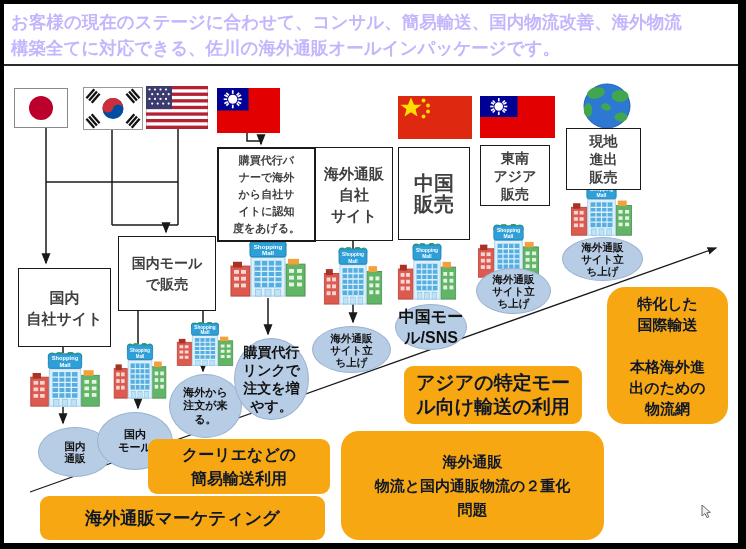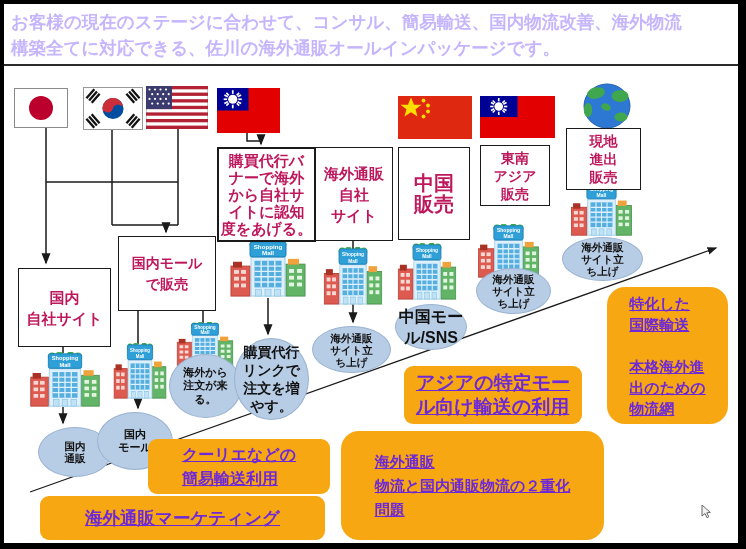--- a/index.html
+++ b/index.html
@@ -6,27 +6,27 @@
   .page{position:relative;width:746px;height:549px;background:#000;overflow:hidden;
         font-family:"Liberation Sans",sans-serif;}
   .canvas{position:absolute;left:4px;top:4px;width:734px;height:539px;background:#fff;z-index:1;}
   .lines{position:absolute;left:0;top:0;z-index:2;}
   .mall{position:absolute;z-index:3;}
   .mall svg{display:block;width:100%;height:100%;}
   .flag{position:absolute;z-index:4;}
   .flag svg{display:block;width:100%;height:100%;}
   .wbox{position:absolute;z-index:4;background:#fff;border:1.5px solid #1a1a1a;
         display:flex;flex-direction:column;align-items:center;justify-content:center;
-        text-align:center;font-weight:bold;color:#be185d;}
+        text-align:center;font-weight:bold;color:#404040;}
   .oval{position:absolute;z-index:4;background:#B7CCE5;border:1px solid #9ab3d2;border-radius:50%;
         display:flex;flex-direction:column;align-items:center;justify-content:center;
         text-align:center;font-weight:bold;color:#111;}
   .hl{position:absolute;z-index:5;background:#F7A711;border-radius:9px;
       display:flex;flex-direction:column;align-items:center;justify-content:center;
-      font-weight:bold;color:#6d28d9;text-decoration:underline;}
+      text-align:center;font-weight:bold;color:#0f172a;}
   .hl.big{border-radius:18px;}
   .title{position:absolute;left:11px;top:9px;width:722px;z-index:6;
          font-size:17.5px;line-height:26px;font-weight:bold;color:#c4b5fd;}
   .divider{position:absolute;left:4px;top:64px;width:734px;height:2px;background:#2b2b2b;z-index:6;}
   .cursor{position:absolute;z-index:9;}
 </style>
 </head>
 <body>
 
 <div class="page">
@@ -443,31 +443,31 @@
       <g fill="#41a74f">
         <ellipse cx="20" cy="10" rx="9" ry="5.5" transform="rotate(-12 20 10)"></ellipse>
         <ellipse cx="44" cy="13" rx="8.5" ry="6"></ellipse>
         <ellipse cx="45" cy="34" rx="6.5" ry="4.5"></ellipse>
         <ellipse cx="12" cy="27" rx="4.2" ry="7"></ellipse>
         <ellipse cx="30" cy="24" rx="5" ry="3.5" transform="rotate(20 30 24)"></ellipse>
       </g>
       </svg>
   </div>
 
-  <div class="wbox" style="left:217px;top:147px;width:95px;height:91px;border-width:2px;font-size:15px;line-height:17px">購買代行バ<br>ナーで海外<br>から自社サ<br>イトに認知<br>度をあげる。</div>
+  <div class="wbox" style="left:217px;top:147px;width:95px;height:91px;border-width:2px;font-size:11px;line-height:17px">購買代行バ<br>ナーで海外<br>から自社サ<br>イトに認知<br>度をあげる。</div>
   <div class="wbox" style="left:18px;top:268px;width:91px;height:77px;font-size:15px;line-height:21px">国内<br>自社サイト</div>
   <div class="wbox" style="left:118px;top:236px;width:96px;height:73px;font-size:14px;line-height:21px">国内モール<br>で販売</div>
   <div class="wbox" style="left:315px;top:147px;width:76px;height:92px;font-size:15px;line-height:21px">海外通販<br>自社<br>サイト</div>
   <div class="wbox" style="left:398px;top:147px;width:70px;height:91px;font-size:20px;line-height:21px">中国<br>販売</div>
   <div class="wbox" style="left:480px;top:145px;width:68px;height:59px;font-size:14px;line-height:18px">東南<br>アジア<br>販売</div>
   <div class="wbox" style="left:566px;top:128px;width:73px;height:60px;font-size:14px;line-height:18px">現地<br>進出<br>販売</div>
 
   <div class="oval" style="left:38px;top:427px;width:72px;height:48px;font-size:10.5px;line-height:12.5px">国内<br>通販</div>
   <div class="oval" style="left:97px;top:412px;width:74px;height:56px;font-size:11px;line-height:13.5px">国内<br>モール</div>
-  <div class="oval" style="left:169px;top:354px;width:71px;height:62px;font-size:11px;line-height:13.5px">海外から<br>注文が来<br>る。</div>
+  <div class="oval" style="left:169px;top:374px;width:71px;height:62px;font-size:11px;line-height:13.5px">海外から<br>注文が来<br>る。</div>
   <div class="oval" style="left:234px;top:338px;width:73px;height:80px;font-size:14px;line-height:18px">購買代行<br>リンクで<br>注文を増<br>やす。</div>
   <div class="oval" style="left:312px;top:326px;width:77px;height:45px;font-size:10.5px;line-height:12px">海外通販<br>サイト立<br>ち上げ</div>
   <div class="oval" style="left:395px;top:304px;width:70px;height:44px;font-size:16px;line-height:21px">中国モー<br>ル/SNS</div>
   <div class="oval" style="left:476px;top:268px;width:73px;height:44px;font-size:10.5px;line-height:12px">海外通販<br>サイト立<br>ち上げ</div>
   <div class="oval" style="left:562px;top:237px;width:79px;height:42px;font-size:10.5px;line-height:12px">海外通販<br>サイト立<br>ち上げ</div>
 
   <div class="hl" style="left:148px;top:439px;width:182px;height:55px;font-size:16px;line-height:24px">クーリエなどの<br>簡易輸送利用</div>
   <div class="hl" style="left:40px;top:496px;width:285px;height:44px;font-size:17.5px;line-height:22px">海外通販マーケティング</div>
   <div class="hl" style="left:404px;top:366px;width:178px;height:58px;font-size:19px;line-height:24px">アジアの特定モー<br>ル向け輸送の利用</div>
   <div class="hl big" style="left:341px;top:431px;width:263px;height:109px;font-size:15px;line-height:24px">海外通販<br>物流と国内通販物流の２重化<br>問題</div>

